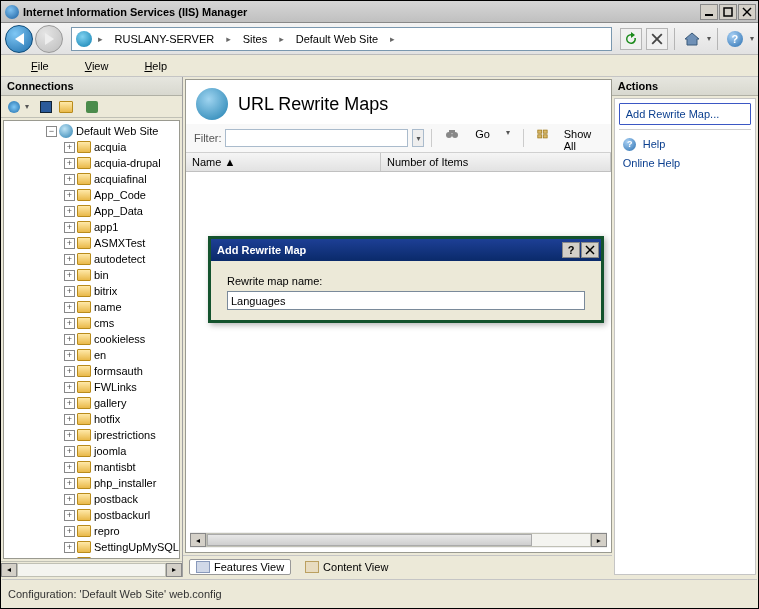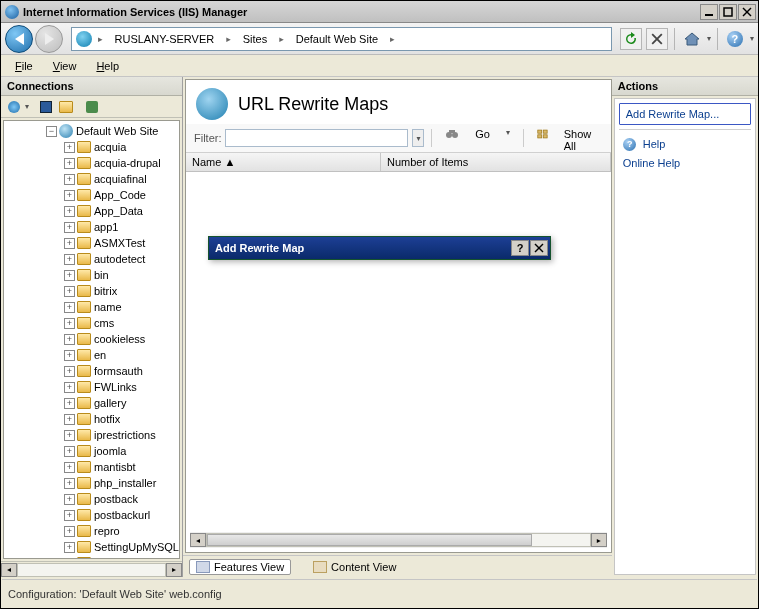--- a/index.html
+++ b/index.html
@@ -25,21 +25,21 @@
   .addr { flex:1; height:24px; background:#fff; border:1px solid #7a98af; margin:0 6px; display:flex; align-items:center; padding:0 4px; gap:2px; }
   .addr .globe { width:16px; height:16px; background: radial-gradient(circle at 40% 35%,#7fd1f0,#0f7fb0); border-radius:50%; }
   .crumb { display:flex; align-items:center; padding:0 6px; height:22px; }
   .chev { color:#666; margin:0 4px; font-size:9px; }
   .right-tools { display:flex; align-items:center; gap:4px; }
   .tool-btn { width:22px; height:22px; background:#f0f0f0; border:1px solid #b5b5b5; display:flex; align-items:center; justify-content:center; }
   .sep { width:1px; height:22px; background:#b5b5b5; margin:0 2px; }
 
   
   .menubar { height:22px; display:flex; align-items:center; padding:0 6px; gap:4px; border-bottom:1px solid #c5c5c5; background:#ece9d8; }
-  .menuitem { padding:2px 8px; }
+  .menuitem { padding:2px 8px;margin-left:16px; }
 
   
   .main { display:flex; height:500px; }
 
   
   .connections { width:226px; border-right:1px solid #a0a0a0; display:flex; flex-direction:column; background:#ece9d8; }
   .panel-title { background:linear-gradient(#e6e6df,#d8d8cf); padding:3px 6px; font-weight:bold; border-bottom:1px solid #b0b0a5; }
   .conn-toolbar { height:22px; display:flex; align-items:center; gap:2px; padding:0 4px; background:#ece9d8; border-bottom:1px solid #c0c0b5; }
   .conn-toolbar .tb { width:18px; height:18px; display:flex; align-items:center; justify-content:center; }
   .tree { flex:1; background:#fff; overflow:auto; border:1px solid #9a9a90; margin:2px; padding:2px 0; }
@@ -65,34 +65,34 @@
   .filter-row .dd { width:14px; height:18px; border:1px solid #abc; background:#eee; display:flex; align-items:center; justify-content:center; font-size:8px; color:#555; }
   .filter-row .fi-btn { height:20px; padding:0 6px; display:flex; align-items:flex-start; gap:16px; }
   .filter-row .bar { width:1px; height:18px; background:#ccc; margin:0 3px; }
   .grid-head { display:flex; background:linear-gradient(#f5f5f5,#e2e2e2); border-bottom:1px solid #c0c0c0; }
   .grid-head .col { padding:3px 6px; border-right:1px solid #c8c8c8; }
   .grid-body { flex:1; background:#fff; position:relative; overflow:hidden; }
   .hscroll2 { height:16px; background:#efefef; display:flex; align-items:center; margin:0 4px 4px 4px; }
   .hscroll2 .arrow { width:16px; height:14px; background:#d4d0c8; border:1px solid #888; display:flex; align-items:center; justify-content:center; font-size:8px; }
   .hscroll2 .track { flex:1; height:14px; background:#f4f4f0; border:1px solid #c0c0b5; position:relative; }
   .hscroll2 .thumb { position:absolute; left:0; top:0; bottom:0; width:85%; background:linear-gradient(#e8e8e8,#cfcfcf); border:1px solid #aaa; }
-  .view-tabs { height:22px; border-top:1px solid #c5c5c5; display:flex; align-items:center; gap:16px; padding:0 6px; background:#ece9d8; }
+  .view-tabs { height:22px; border-top:1px solid #c5c5c5; display:flex; align-items:center; gap:8px; padding:0 6px; background:#ece9d8; }
   .vtab { display:flex; align-items:center; gap:4px; padding:1px 6px; }
   .vtab.active { border:1px solid #999; background:#fff; border-radius:2px; }
   .vt-icon { width:14px; height:12px; background:#d0d8e8; border:1px solid #8899bb; }
 
   
   .actions { width:190px; background:#ece9d8; display:flex; flex-direction:column; }
   .actions-body { background:#fff; margin:2px; border:1px solid #c5c5c5; flex:1; padding:4px 4px; }
   .action-link { display:flex; align-items:center; gap:6px; color:#0b3f8f; padding:3px 4px; cursor:default; }
   .action-link.highlight { border:1px solid #3b57c4; border-radius:1px; padding:4px 6px; margin-bottom:4px; }
   .action-link .a-icon { width:14px; height:14px; display:flex; align-items:center; justify-content:center; }
 
   
-  .dialog { position:absolute; left:207px; top:235px; width:343px; background:#ece9d8; border:1px solid #14532d; box-shadow:2px 2px 6px rgba(0,0,0,.3); }
+  .dialog { position:absolute; left:207px; top:235px; width:396px; background:#ece9d8; border:3px solid #14532d; box-shadow:2px 2px 6px rgba(0,0,0,.3); }
   .dlg-title { height:22px; background:linear-gradient(#1d3f95,#0a2a6a); color:#fff; display:flex; align-items:center; padding:0 2px 0 6px; font-weight:bold; }
   .dlg-title span { flex:1; }
   .dlg-title .dlg-btn { width:18px; height:16px; background:#d4d0c8; color:#000; border:1px solid #888; display:flex; align-items:center; justify-content:center; font-size:11px; font-family:sans-serif; margin-left:1px; }
   .dlg-body { padding:14px 16px 10px 16px; }
   .dlg-body label { display:block; margin-bottom:4px; }
   .dlg-body input { width:100%; height:19px; border:1px solid #7a8a9a; padding:0 3px; font-family:inherit; font-size:11px; }
   .dlg-buttons { display:flex; justify-content:flex-end; gap:8px; padding:8px 14px 14px 14px; }
   .dlg-buttons button { width:72px; height:22px; background:linear-gradient(#fdfdfd,#e0e0d8); border:1px solid #888; font-family:inherit; font-size:11px; }
 
   
@@ -431,13 +431,17 @@
     <div class="dlg-btn">
         <b>?</b>
       </div>
     <div class="dlg-btn">
       <svg width="10" height="10" viewBox="0 0 10 10">
           <line x1="1" y1="1" x2="9" y2="9" stroke="#000" stroke-width="1.5"></line>
           <line x1="9" y1="1" x2="1" y2="9" stroke="#000" stroke-width="1.5"></line>
         </svg>
     </div>
   </div>
+  <div class="dlg-body">
+    <label>Rewrite map name:</label>
+    <input value="Languages" style="">
+  </div>
 </div>
 
 </body></html>

